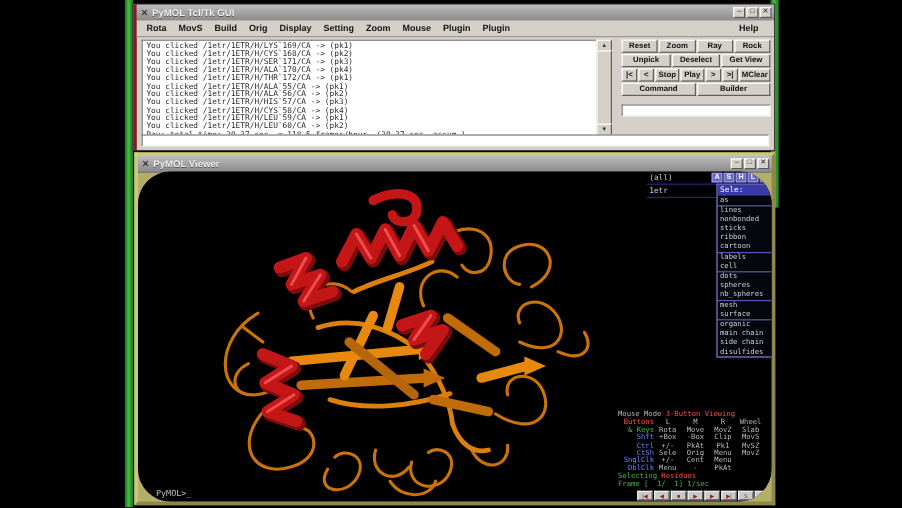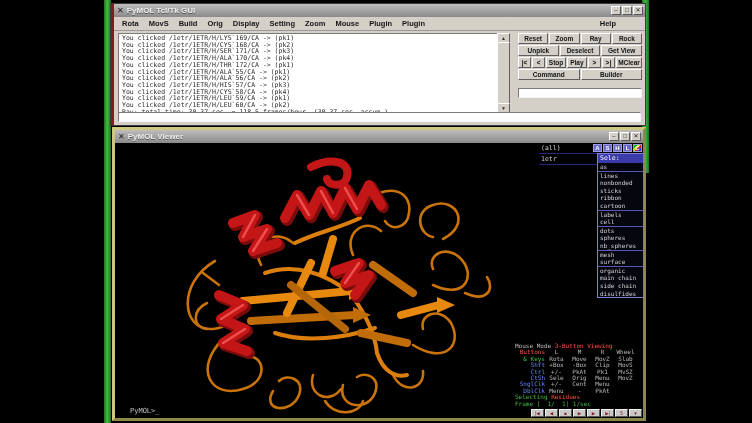--- a/index.html
+++ b/index.html
@@ -22,21 +22,21 @@
   .bevel{background:#d4d0c8;border-top:1px solid #ffffff;border-left:1px solid #ffffff;
          border-right:1px solid #5f5f5f;border-bottom:1px solid #5f5f5f;}
   .sunken{background:#ffffff;border-top:1px solid #7a7a7a;border-left:1px solid #7a7a7a;
           border-right:1px solid #f2f2f2;border-bottom:1px solid #f2f2f2;}
   
   #gui-win{left:111px;top:4px;width:531px;height:121px;border-left:3px solid #7d1d1d;
            box-shadow:0 0 0 1px #3a3a3a;}
   #menubar{position:absolute;left:0;right:0;top:13px;height:13px;display:flex;align-items:center;
            background:#d4d0c8;border-bottom:1px solid #9a9a9a;padding-left:3px;}
   .menu-item{font-size:7.5px;font-weight:bold;color:#141414;padding:1px 5px;}
-  #help-menu{margin-left:auto;margin-right:24px;font-size:7.5px;font-weight:bold;color:#141414;}
+  #help-menu{margin-left:auto;margin-right:8px;font-size:7.5px;font-weight:bold;color:#141414;}
   #log-box{left:4px;top:29px;width:378px;height:81px;overflow:hidden;}
   #log-text{font-family:"DejaVu Sans Mono",monospace;font-size:6.5px;line-height:6.7px;
             color:#2b2b2b;padding:1px 0 0 3px;white-space:pre;}
   #log-scroll{left:383px;top:29px;width:13px;height:81px;background:#c7c7c7;}
   .scroll-arrow{position:absolute;left:0;width:11px;height:9px;font-size:5px;line-height:9px;
                 text-align:center;color:#333;}
   #scroll-thumb{position:absolute;left:0;top:9px;width:11px;height:61px;}
   #control-panel{left:404px;top:29px;width:124px;}
   .ctl-row{display:flex;gap:1px;margin-bottom:1px;}
   .tkbtn{flex:1;height:11px;font-family:"Liberation Sans",sans-serif;font-size:6.5px;font-weight:bold;
@@ -47,21 +47,21 @@
   .r2 .tkbtn:nth-child(5){flex:0.62;}.r2 .tkbtn:nth-child(6){flex:0.62;}
   .r2 .tkbtn:nth-child(7){flex:1.35;}
   .entry{height:10px;width:100%;box-sizing:border-box;font-size:7px;padding:0 2px;
          font-family:"DejaVu Sans Mono",monospace;outline:none;}
   #panel-entry{margin-top:2px;}
   #main-entry{left:4px;top:108px;width:523px;height:10px;box-sizing:border-box;}
   
   #viewer-win{left:112px;top:127px;width:534px;height:294px;background:#b4af68;
               border:3px solid;border-color:#cdc87e #8d884a #8d884a #cdc87e;box-sizing:border-box;}
   #viewer-title{height:13px;}
-  #gl{position:absolute;left:0;right:0;top:13px;bottom:0;background:#000;overflow:hidden;}
+  #gl{position:absolute;left:0;right:0;top:13px;bottom:0;background:#000;overflow:hidden;border-radius:27px;}
   #molecule{position:absolute;left:0;top:0;}
   
   #object-panel{position:absolute;right:0;top:0;width:104px;}
   .obj-row{position:relative;height:10px;border-bottom:1px solid #26267a;
            font-family:"DejaVu Sans Mono",monospace;font-size:6.5px;line-height:10px;color:#cccccc;
            padding-left:2px;}
   .ashlc{position:absolute;right:1px;top:1px;display:flex;gap:1px;}
   .abtn{width:9px;height:8px;background:#6868c8;border:1px solid #9a9ae8;box-sizing:border-box;
         color:#fff;font-size:6px;line-height:6px;text-align:center;font-weight:bold;padding:0;cursor:default;}
   .abtn.rainbow{background:linear-gradient(135deg,#22a822 25%,#d8d822 25% 50%,#cc2222 50% 75%,#2233cc 75%);

